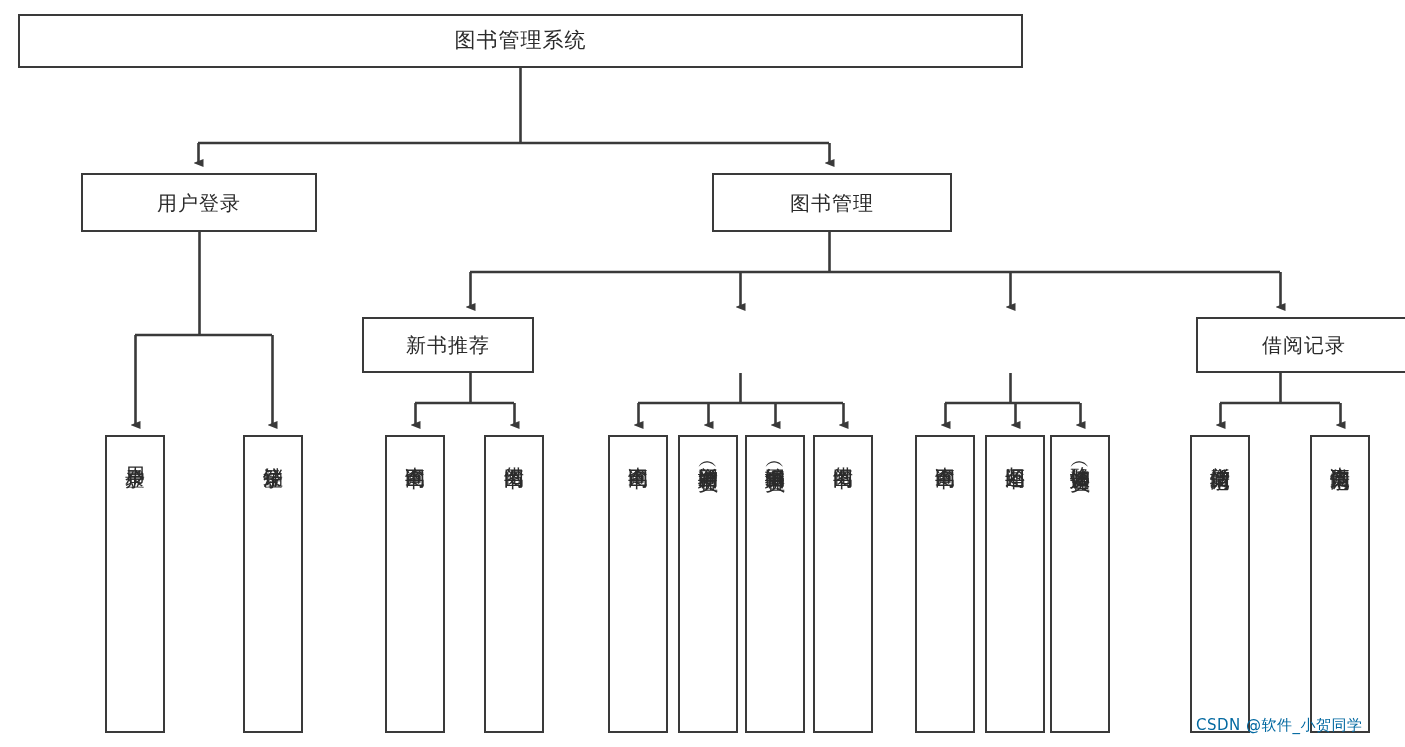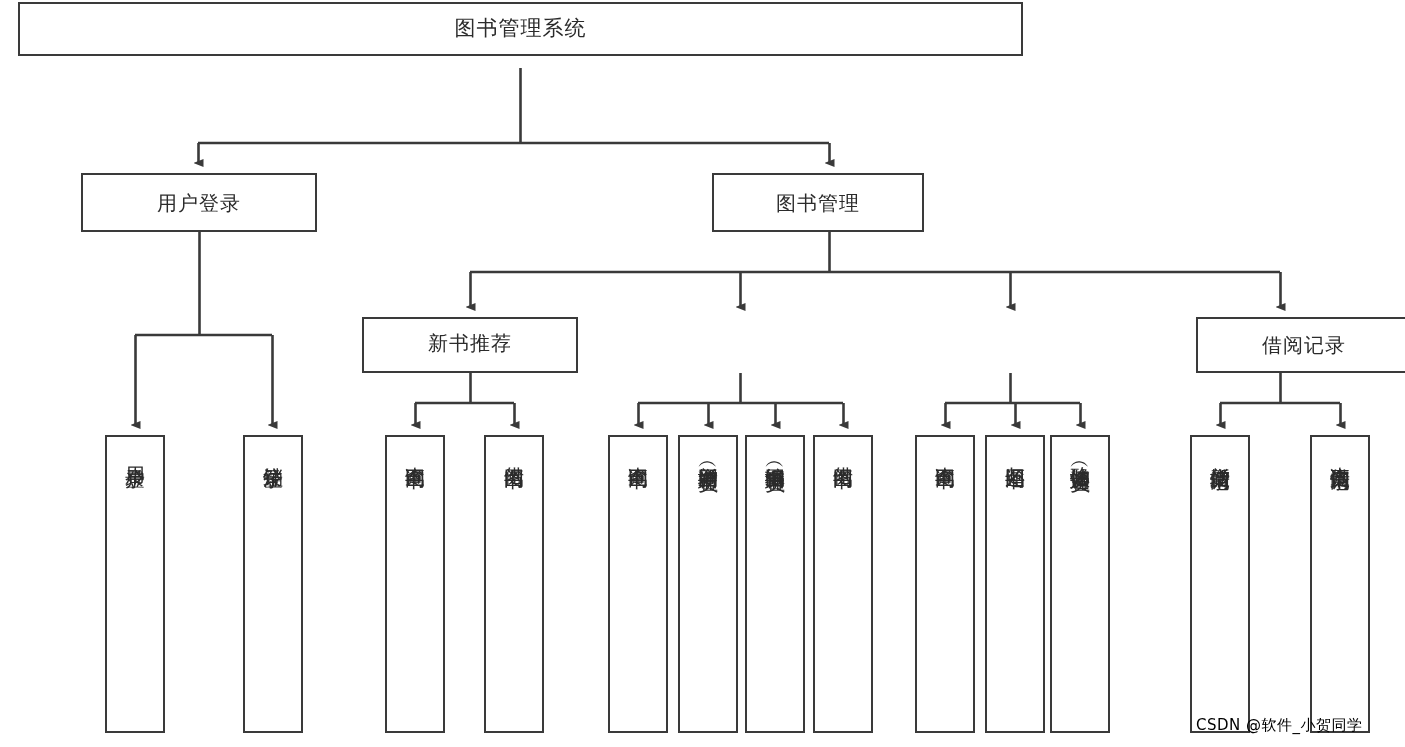--- a/index.html
+++ b/index.html
@@ -61,21 +61,21 @@
   .htext {
     line-height: 1.1;
     letter-spacing: 1px;
     white-space: nowrap;
   }
   #watermark {
     position: absolute;
     left: 1196px;
     top: 716px;
     font-size: 15px;
-    color: #000000;
+    color: #0369a1;
     letter-spacing: 0.5px;
     white-space: nowrap;
   }
 </style>
 </head>
 <body>
 
 <div id="canvas">
 
   <svg id="wires" viewBox="0 0 1405 747" width="1405" height="747" xmlns="http://www.w3.org/2000/svg">
@@ -121,32 +121,32 @@
       <path d="M1015.5,403 L1015.5,425" marker-end="url(#arrow)"></path>
       <path d="M1080.5,403 L1080.5,425" marker-end="url(#arrow)"></path>
 
       <path d="M1280.5,373 L1280.5,403"></path>
       <path d="M1220,403 L1340,403"></path>
       <path d="M1220.5,403 L1220.5,425" marker-end="url(#arrow)"></path>
       <path d="M1340.5,403 L1340.5,425" marker-end="url(#arrow)"></path>
     </g>
   </svg>
 
-  <div class="node root" id="n-root" style="left: 18px; top: 2px; width: 1005px; height: 54px;">
+  <div class="node root" id="n-root" style="left: 18px; top: 14px; width: 1005px; height: 54px;">
     <span class="htext">图书管理系统</span>
   </div>
 
   <div class="node lvl2" id="n-l2-0" style="left: 81px; top: 173px; width: 236px; height: 59px;">
     <span class="htext">用户登录</span>
   </div>
-  <div class="node lvl2" id="n-l2-1" style="left: 712px; top: 173px; width: 212px; height: 59px;">
+  <div class="node lvl2" id="n-l2-1" style="left: 712px; top: 173px; width: 240px; height: 59px;">
     <span class="htext">图书管理</span>
   </div>
 
-  <div class="node lvl3" id="n-l3-0" style="left: 362px; top: 317px; width: 216px; height: 56px; font-family: Liberation Mono, monospace;">
+  <div class="node lvl3" id="n-l3-0" style="left: 362px; top: 317px; width: 172px; height: 56px;">
     <span class="htext">新书推荐</span>
   </div>
   <div class="node lvl3" id="n-l3-3" style="left: 1172px; top: 317px; width: 216px; height: 56px; margin-left: 24px;">
     <span class="htext">借阅记录</span>
   </div>
 
   <div class="node leaf" id="n-leaf-0" style="left: 105px; top: 435px; width: 60px; height: 298px;">
     <span class="vtext">用户登录</span>
   </div>
   <div class="node leaf" id="n-leaf-1" style="left: 243px; top: 435px; width: 60px; height: 298px;">

